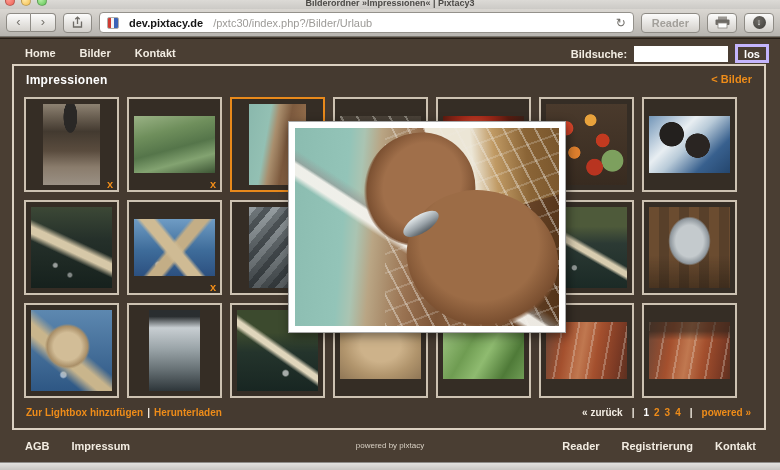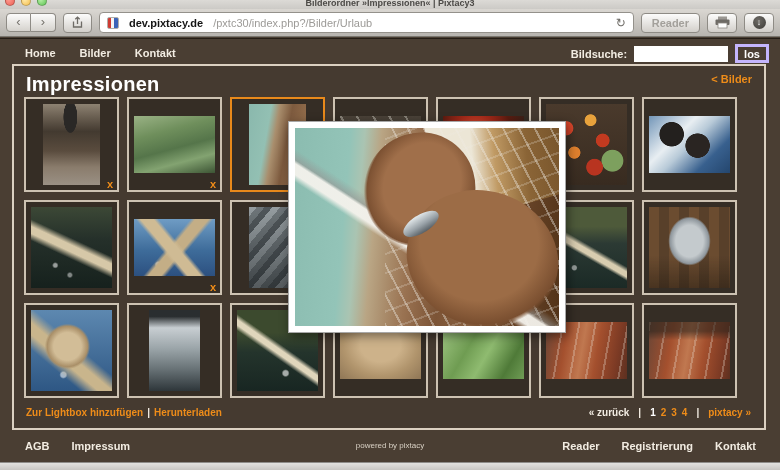--- a/index.html
+++ b/index.html
@@ -49,21 +49,21 @@
   .site-nav span { cursor:default; }
   .search-area { position:absolute; top:5px; right:11px; display:flex; align-items:center; gap:7px; }
   .search-label { font-size:11px; font-weight:bold; }
   .search-input { width:94px; height:16px; border:1px solid #fff; background:#fff; font-size:11px; padding:0 3px; }
   .los-btn { height:19px; padding:0 6px; background:transparent; border:3px solid #c4b5fd;
     color:#fff; font-size:11px; font-weight:bold; }
 
   .panel { position:absolute; top:25px; left:12px; width:754px; height:366px;
     border:2px solid #dbd0c1; background:#453a30; }
   .panel-head { display:flex; justify-content:space-between; align-items:flex-start; padding:7px 12px 0 12px; }
-  .gallery-title { font-size:20px; font-weight:bold; color:#fff; letter-spacing:.3px; }
+  .gallery-title { font-size:12px; font-weight:bold; color:#fff; letter-spacing:.3px; }
   .back-link { font-size:11px; font-weight:bold; color:#ee8c19; }
 
   .grid { position:absolute; top:31px; left:10px; width:730px; display:flex; flex-wrap:wrap; gap:8px; }
   .cell { width:95px; height:95px; background:#352d25; border:2px solid #cdc2b2;
     position:relative; display:flex; align-items:center; justify-content:center; }
   .cell.selected { border-color:#e8891b; }
   .xmark { position:absolute; right:4px; bottom:0; color:#ef8c19; font-weight:bold; font-size:11px; }
   .thimg { flex:0 0 auto; }
   .o-portrait { width:62%; height:90%; }
   .o-landscape { width:90%; height:62%; }
@@ -318,21 +318,21 @@
           <span class="act-link">Zur Lightbox hinzufügen</span><span class="sep">|</span><span class="act-link">Herunterladen</span>
         </div>
         <div class="pagination">
             <span class="pg-prev">« zurück</span>
             <span class="sep">|</span>
             <span class="pg-page current">1</span>
             <span class="pg-page">2</span>
             <span class="pg-page">3</span>
             <span class="pg-page">4</span>
             <span class="sep">|</span>
-            <span class="pg-next">pixtacy »</span>
+            <span class="pg-next">powered »</span>
           </div>
       </div>
     </div>
 
     <div class="footer">
       <div class="footer-left">
           <span>AGB</span>
           <span>Impressum</span>
         </div>
       <div class="footer-center">powered by pixtacy</div>

